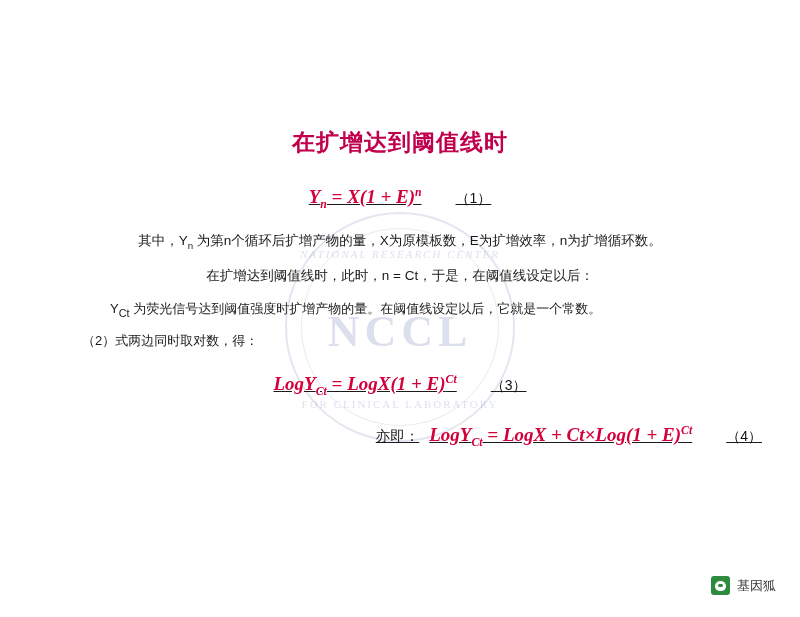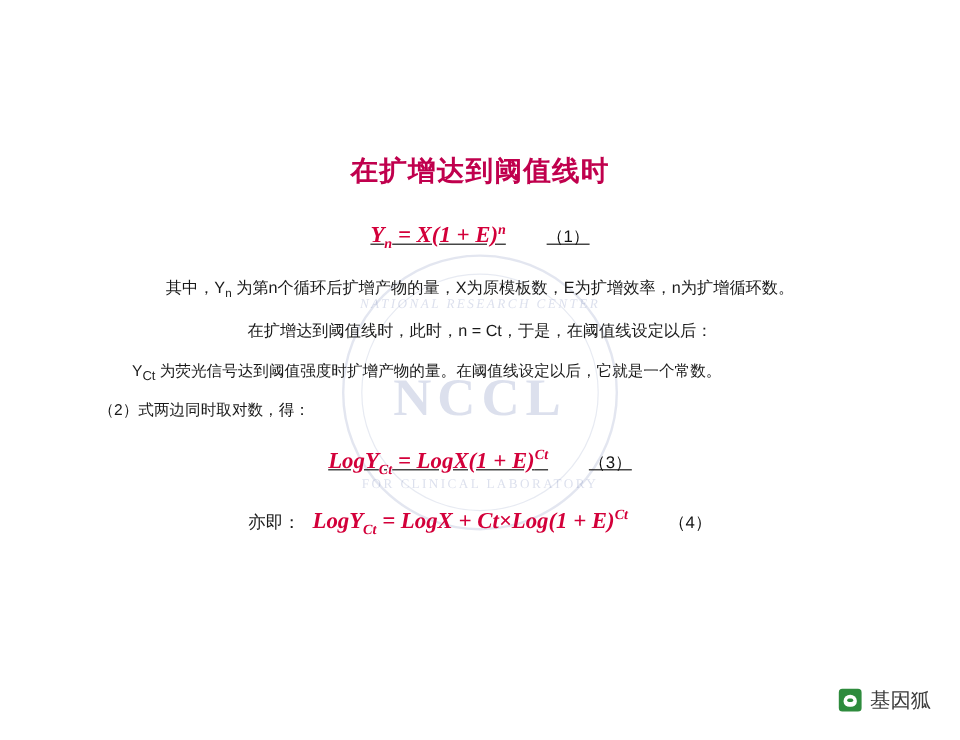--- a/index.html
+++ b/index.html
@@ -139,23 +139,24 @@
     text-align: left;
     padding: 0 44px;
     margin: 8px 0;
     font-size: 13px;
   }
   .para-indent {
     text-indent: 28px;
   }
   .last-line {
     display: flex;
-    justify-content: center;
+    justify-content: flex-end;
     align-items: baseline;
     margin-top: 16px;
+    text-decoration: underline;
   }
   .last-line .prefix {
     font-size: 14.5px;
     color: #1a1a1a;
     margin-right: 10px;
   }
 
   .footer {
     position: absolute;
     right: 24px;
@@ -186,21 +187,21 @@
     content: "";
     position: absolute;
     left: 7px;
     top: 8px;
     width: 5px;
     height: 3px;
     border-radius: 2px;
     background: #2e8b3d;
   }
   .footer-text {
-    font-size: 17px;
+    font-size: 13px;
     color: #3a3a3a;
   }
 </style>
 </head>
 <body>
 
 <div class="slide">
 
   <div class="watermark">
     <div class="watermark-text-top">NATIONAL RESEARCH CENTER</div>

